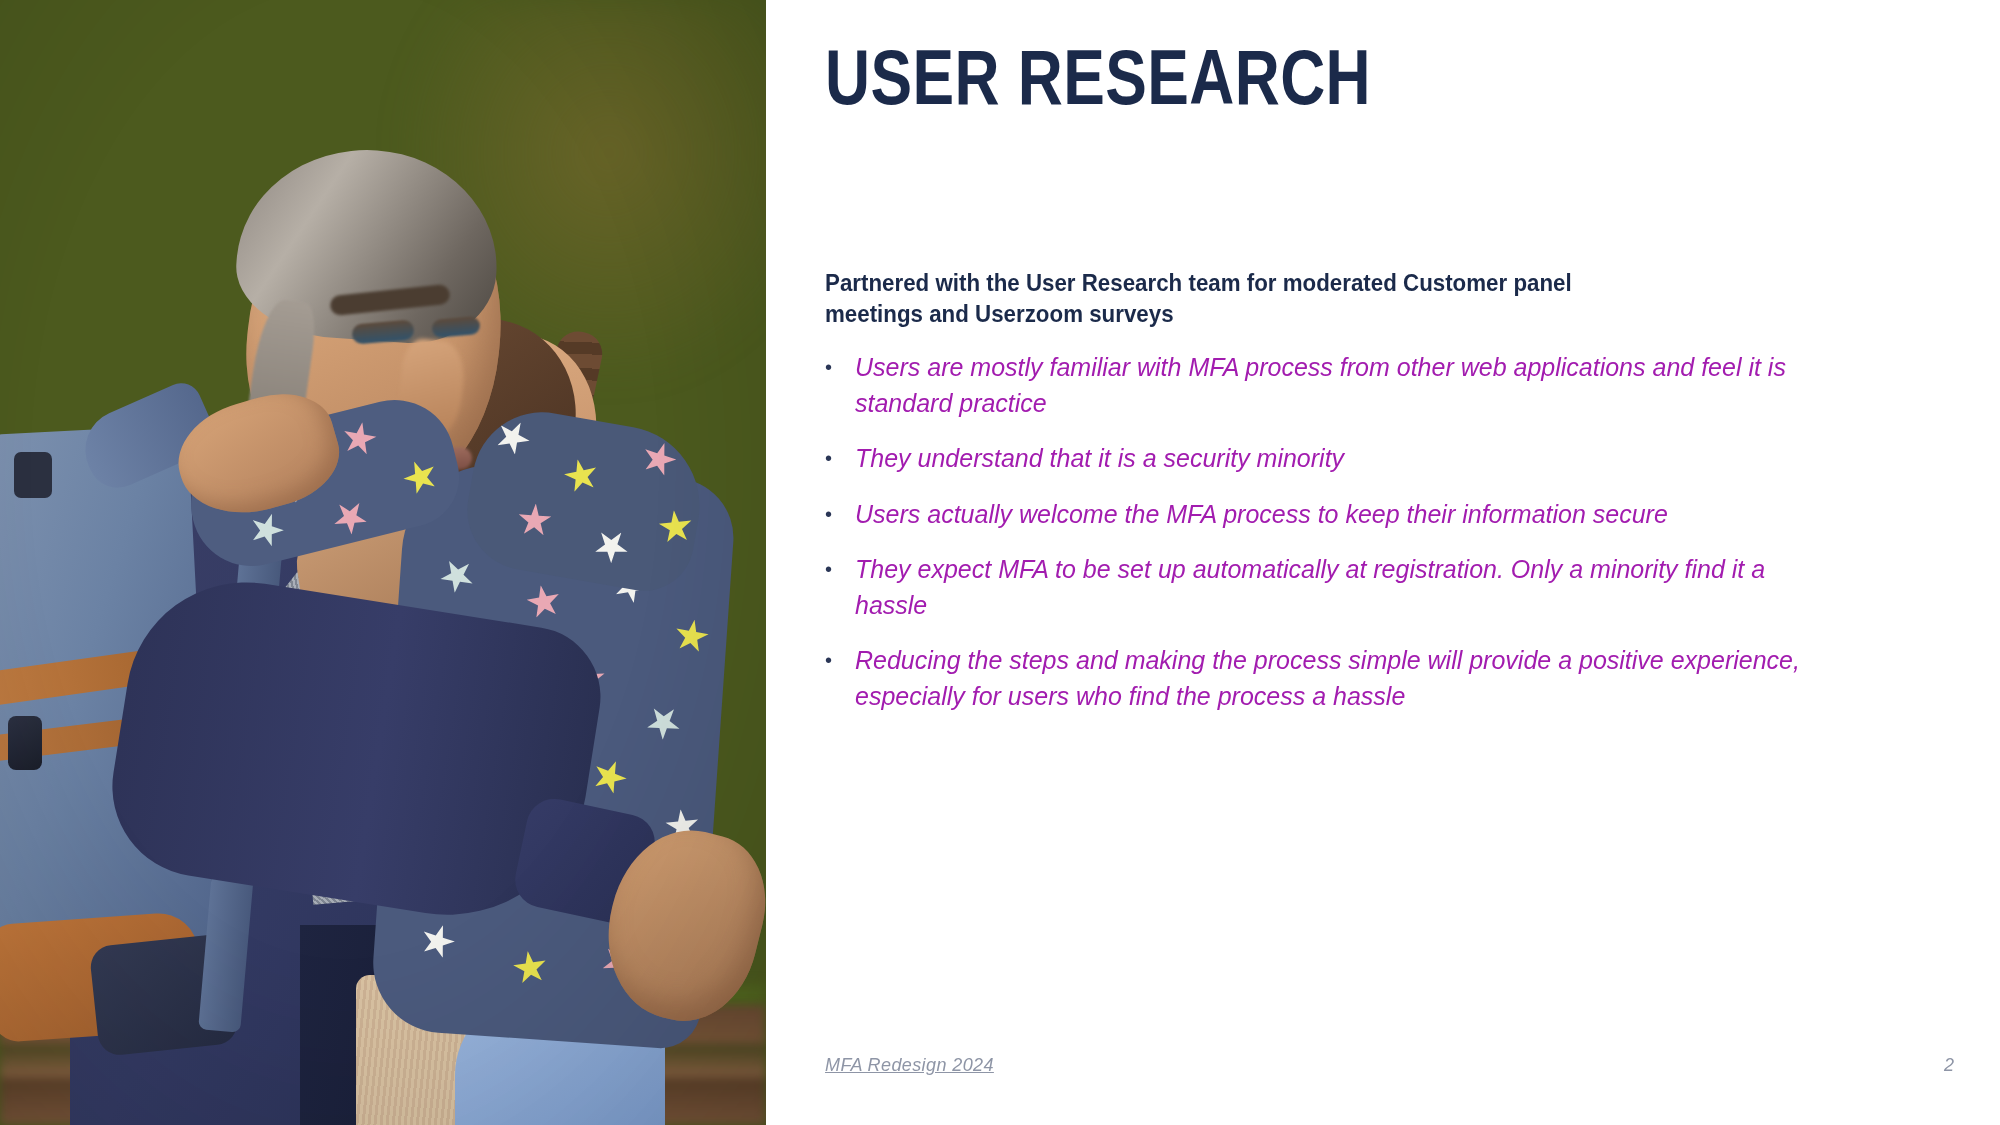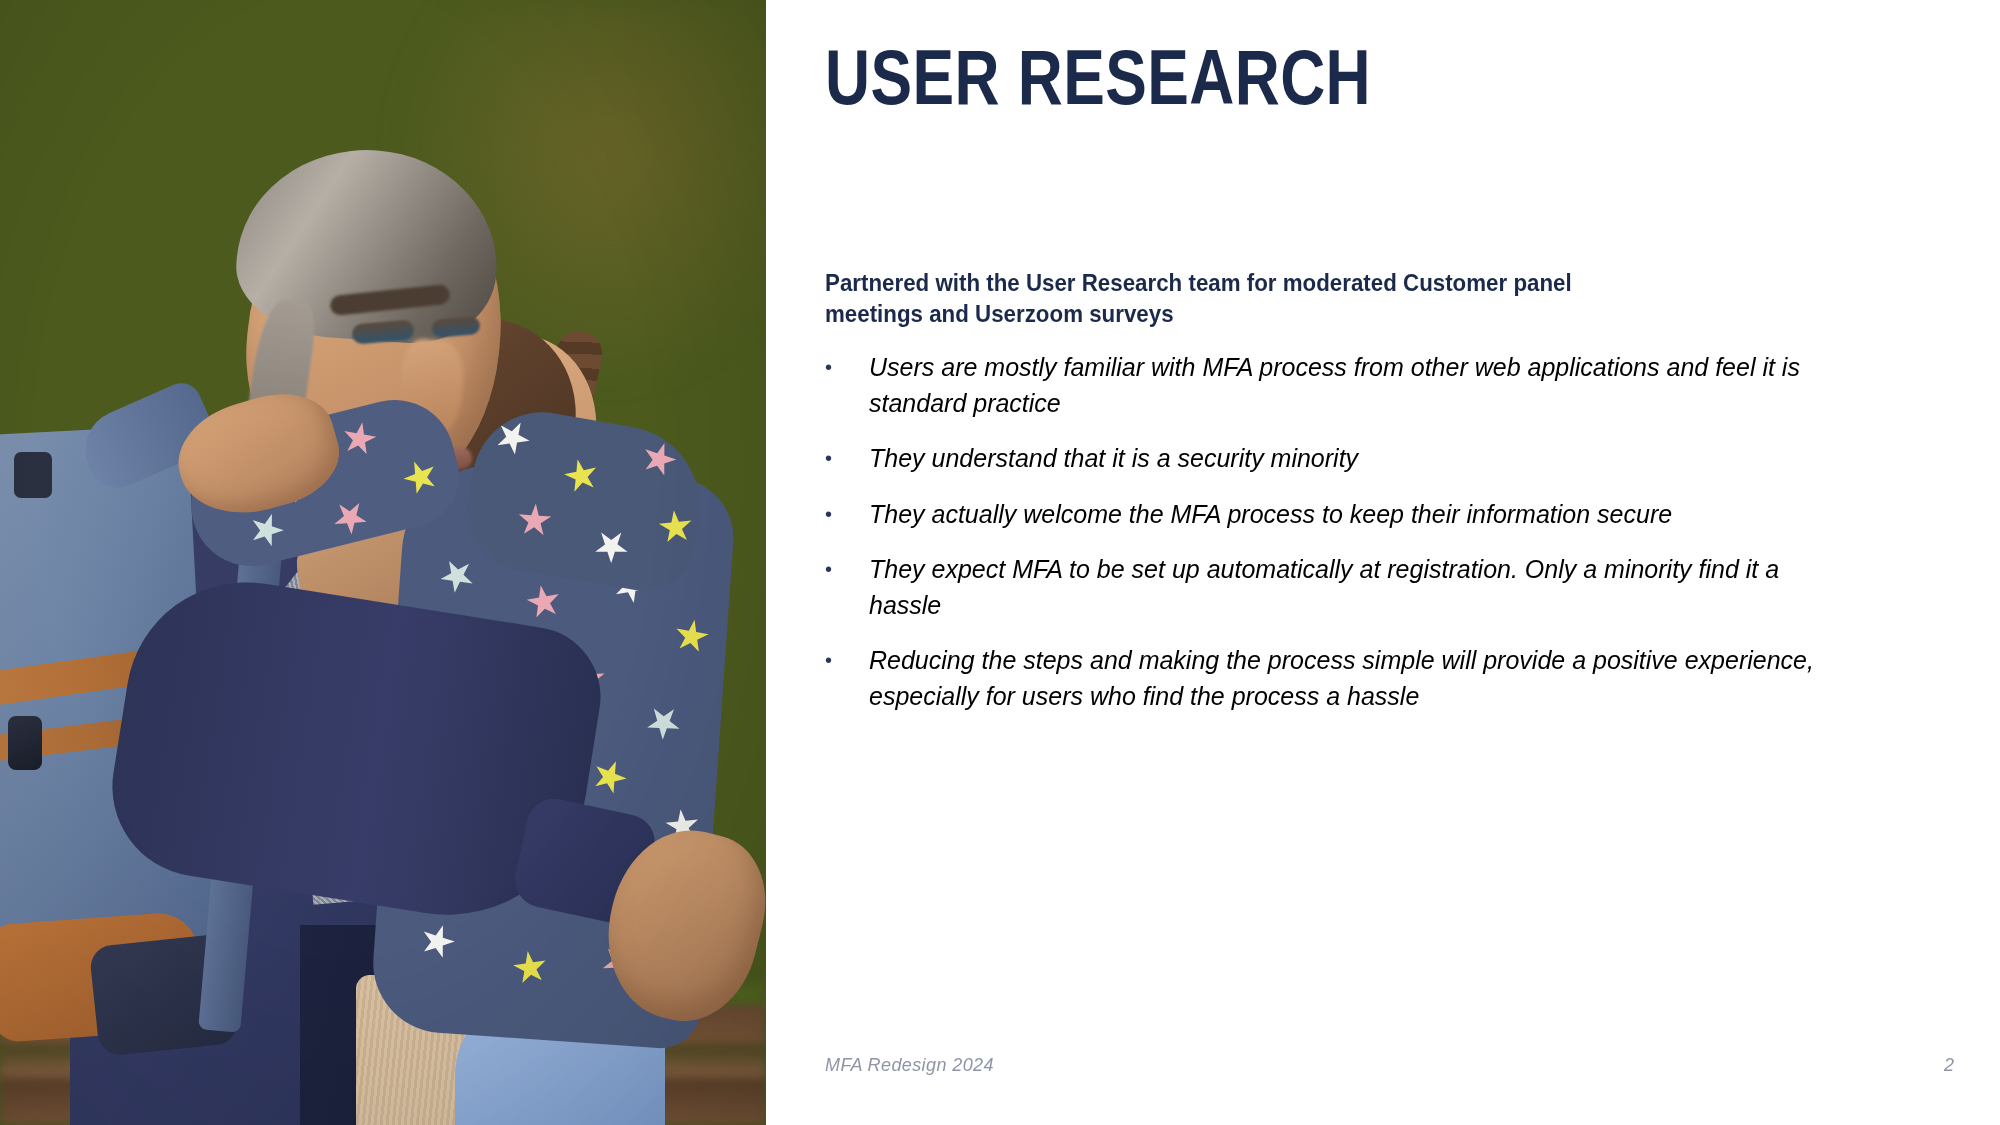--- a/index.html
+++ b/index.html
@@ -363,30 +363,30 @@
     color:#2a3656;
     text-align:left;
     padding-top:3px;
   }
   .bullet-text {
     flex:1;
     font-size:25px;
     font-style:italic;
     font-weight:400;
     line-height:1.42;
-    color:#000000;
-    margin-left:14px;
+    color:#a21caf;
   }
 
   .footer-note {
     position:absolute; left:59px; top:1055px;
     font-size:18px;
     font-style:italic;
     color:#8e95a6;
     letter-spacing:0.4px;
+    text-decoration:underline;
   }
   .page-number {
     position:absolute; right:46px; top:1055px;
     font-size:18px;
     font-style:italic;
     color:#8e95a6;
   }
 </style>
 </head>
 <body>
@@ -507,21 +507,21 @@
         <span class="bullet-text">Users are mostly familiar with MFA process from other web applications and feel it is standard practice</span>
       </div>
 
       <div class="bullet">
         <span class="bullet-marker">•</span>
         <span class="bullet-text">They understand that it is a security minority</span>
       </div>
 
       <div class="bullet">
         <span class="bullet-marker">•</span>
-        <span class="bullet-text">They actually welcome the MFA process to keep their information secure</span>
+        <span class="bullet-text">Users actually welcome the MFA process to keep their information secure</span>
       </div>
 
       <div class="bullet">
         <span class="bullet-marker">•</span>
         <span class="bullet-text">They expect MFA to be set up automatically at registration. Only a minority find it a hassle</span>
       </div>
 
       <div class="bullet">
         <span class="bullet-marker">•</span>
         <span class="bullet-text">Reducing the steps and making the process simple will provide a positive experience, especially for users who find the process a hassle</span>

